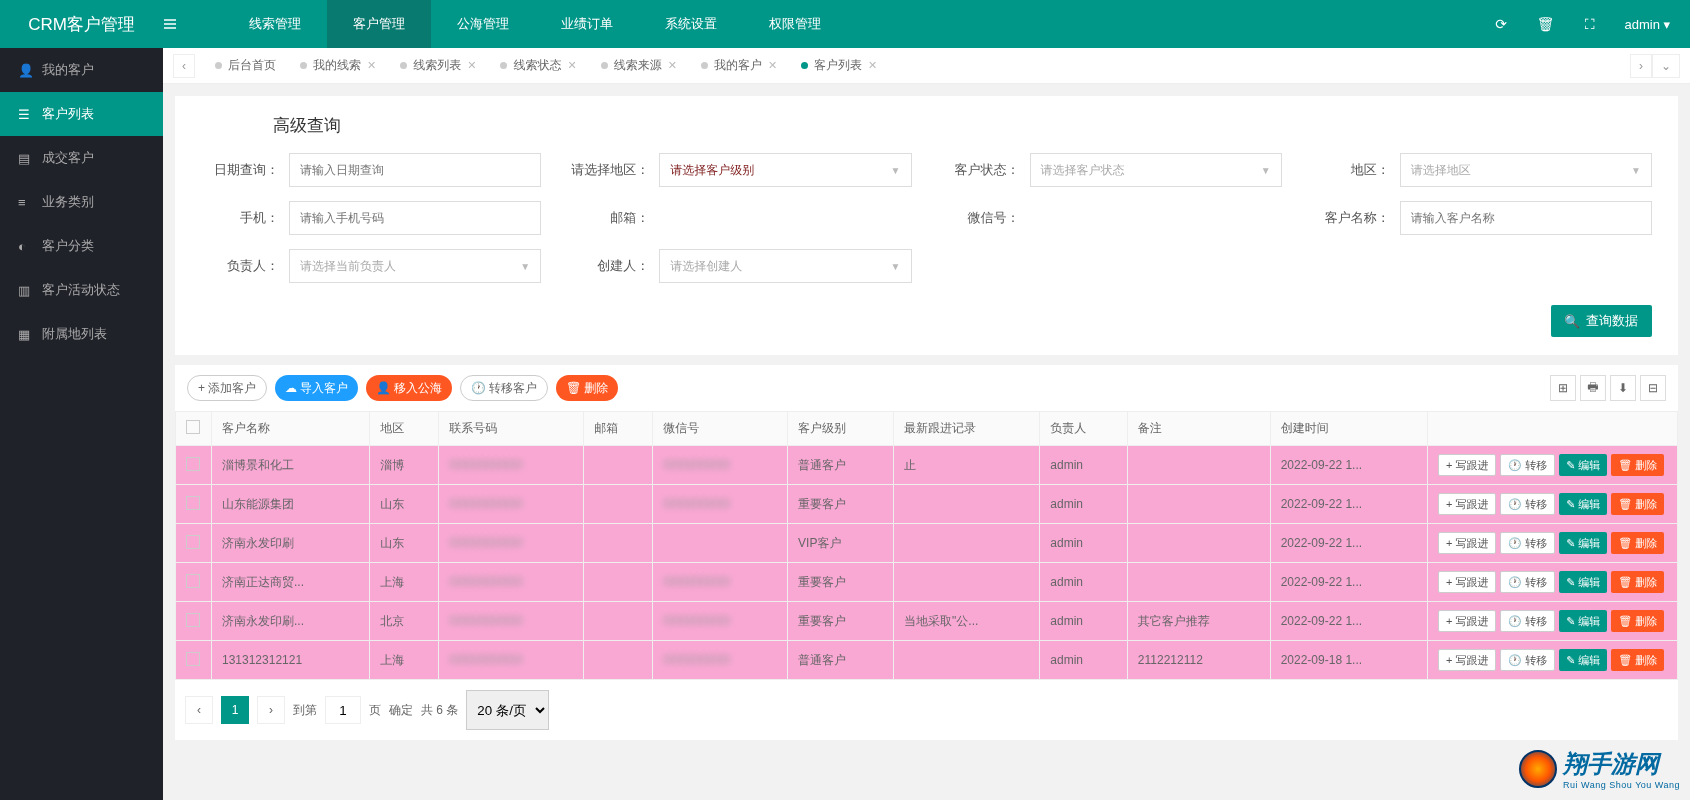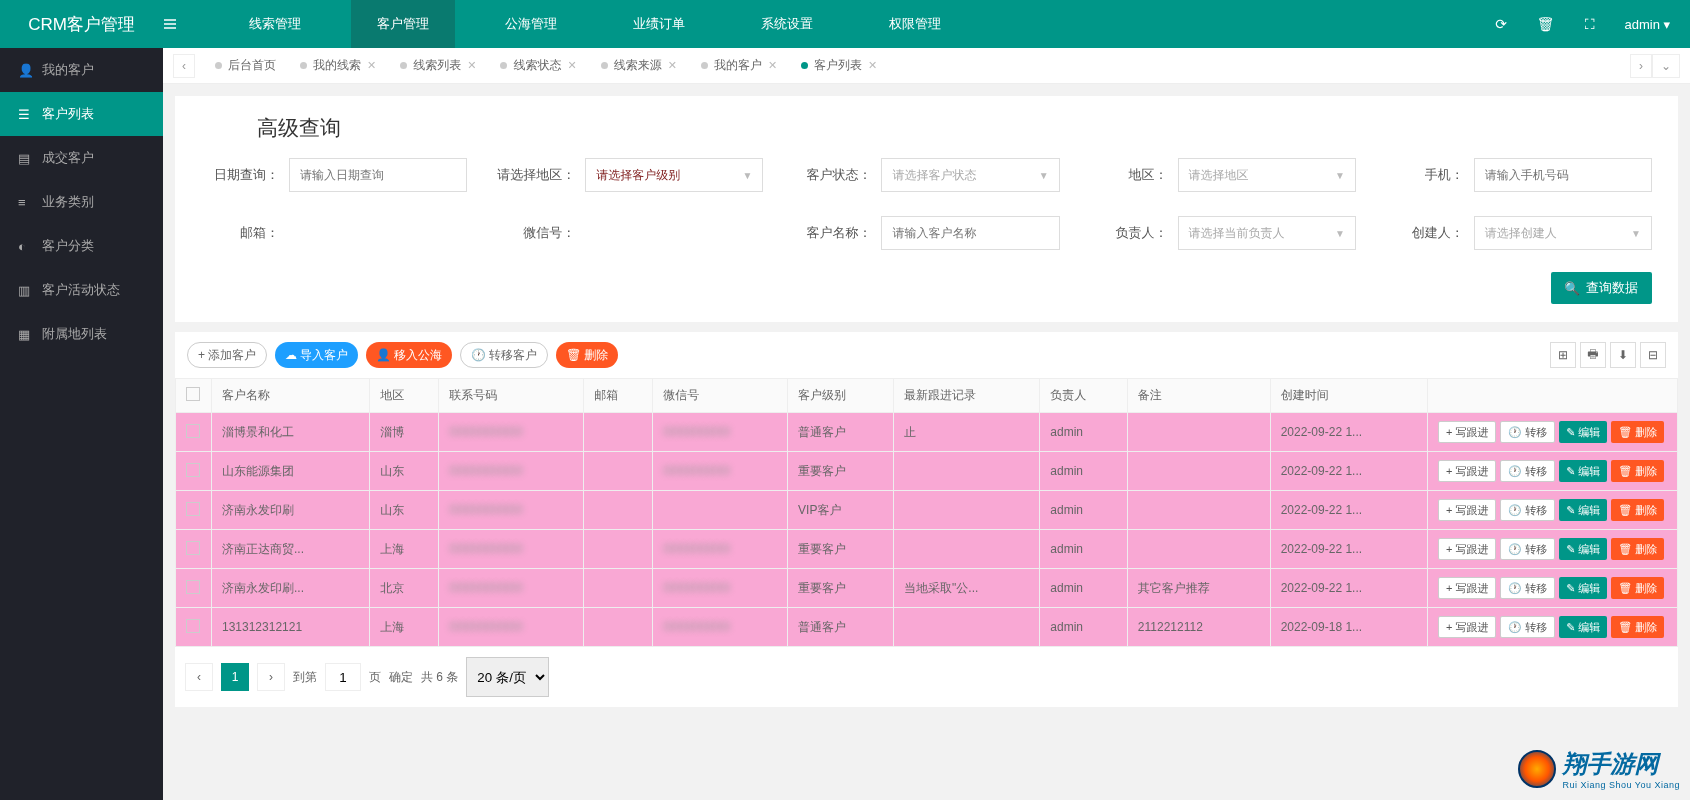--- a/index.html
+++ b/index.html
@@ -1,42 +1,42 @@
 <!DOCTYPE html>
 <html><head>
 <meta charset="utf-8">
 <style>
 * { box-sizing: border-box; margin: 0; padding: 0; }
 body { font-family: "Microsoft YaHei", Arial, sans-serif; font-size: 13px; color: #333; background: #f2f2f2; }
 .top-bar { height: 48px; background: #009688; color: #fff; display: flex; align-items: center; }
 .brand { width: 163px; text-align: center; font-size: 17px; font-weight: 400; }
 .hamburger { width: 60px; text-align: center; font-size: 14px; cursor: pointer; }
-.top-nav { display: flex; height: 48px; gap: 24px; }
+.top-nav { display: flex; height: 48px; }
 .top-nav-item { padding: 0 26px; line-height: 48px; cursor: pointer; font-size: 13px; }
 .top-nav-item.active { background: #097a6f; }
 .top-right { margin-left: auto; display: flex; align-items: center; padding-right: 20px; gap: 30px; }
 .top-right-icon { cursor: pointer; font-size: 14px; }
 .admin-label { cursor: pointer; font-size: 13px; }
 .container { display: flex; height: calc(100vh - 48px); }
 .sidebar { width: 163px; background: #20222a; color: #aaa; }
 .sidebar-item { display: flex; align-items: center; padding: 13px 18px; cursor: pointer; font-size: 13px; }
 .sidebar-item.active { background: #009688; color: #fff; }
 .sidebar-item .icon { margin-right: 10px; font-size: 13px; width: 14px; }
 .main { flex: 1; background: #f2f2f2; overflow: auto; }
 .tabs-bar { height: 36px; background: #fff; border-bottom: 1px solid #eee; display: flex; align-items: center; padding: 0 10px; }
 .tab-arrow { padding: 0 8px; cursor: pointer; color: #999; font-size: 12px; border: 1px solid #eee; height: 24px; line-height: 22px; }
 .tabs { display: flex; flex: 1; overflow: hidden; padding-left: 8px; }
 .tab { display: flex; align-items: center; padding: 0 12px; height: 36px; cursor: pointer; font-size: 12px; color: #666; }
 .tab .dot { width: 7px; height: 7px; border-radius: 50%; background: #ccc; margin-right: 6px; }
 .tab.active .dot { background: #009688; }
 .tab .close { margin-left: 6px; color: #bbb; font-size: 11px; }
 .content { padding: 12px; }
 .panel { background: #fff; padding: 18px 26px; }
-.panel-title { font-size: 21px; color: #333; margin-left: 56px; margin-bottom: 16px; }
-.form-grid { display: grid; grid-template-columns: repeat(5, 1fr); gap: 24px 30px; }
+.panel-title { font-size: 17px; color: #333; margin-left: 72px; margin-bottom: 16px; }
+.form-grid { display: grid; grid-template-columns: repeat(4, 1fr); gap: 14px 30px; }
 .form-item { display: flex; align-items: center; }
 .form-label { width: 78px; text-align: right; color: #555; font-size: 13px; margin-right: 10px; }
 .form-input { flex: 1; height: 34px; border: 1px solid #ddd; padding: 0 10px; color: #666; background: #fff; font-size: 12px; display: flex; align-items: center; justify-content: space-between; min-width: 0; }
 .form-input input { border: none; outline: none; width: 100%; font-size: 12px; }
 .caret-down { color: #bbb; font-size: 10px; }
 .search-row { display: flex; justify-content: flex-end; margin-top: 22px; }
 .btn { display: inline-flex; align-items: center; padding: 0 14px; height: 32px; border-radius: 2px; cursor: pointer; font-size: 13px; border: none; }
 .btn-primary { background: #009688; color: #fff; }
 .btn-sm { height: 26px; padding: 0 10px; font-size: 12px; border-radius: 13px; }
 .btn-outline { background: #fff; border: 1px solid #ccc; color: #666; }
@@ -428,15 +428,15 @@
         <select class="page-select"><option>20 条/页</option></select>
       </div>
     </div>
   </div>
 </div>
 
 <div class="watermark">
   <div class="watermark-logo"></div>
   <div class="watermark-text">
     <div class="watermark-cn">翔手游网</div>
-    <div class="watermark-en">Rui Xiang Shou You Xiang</div>
+    <div class="watermark-en">Rui Wang Shou You Wang</div>
   </div>
 </div>
 
 </body></html>

